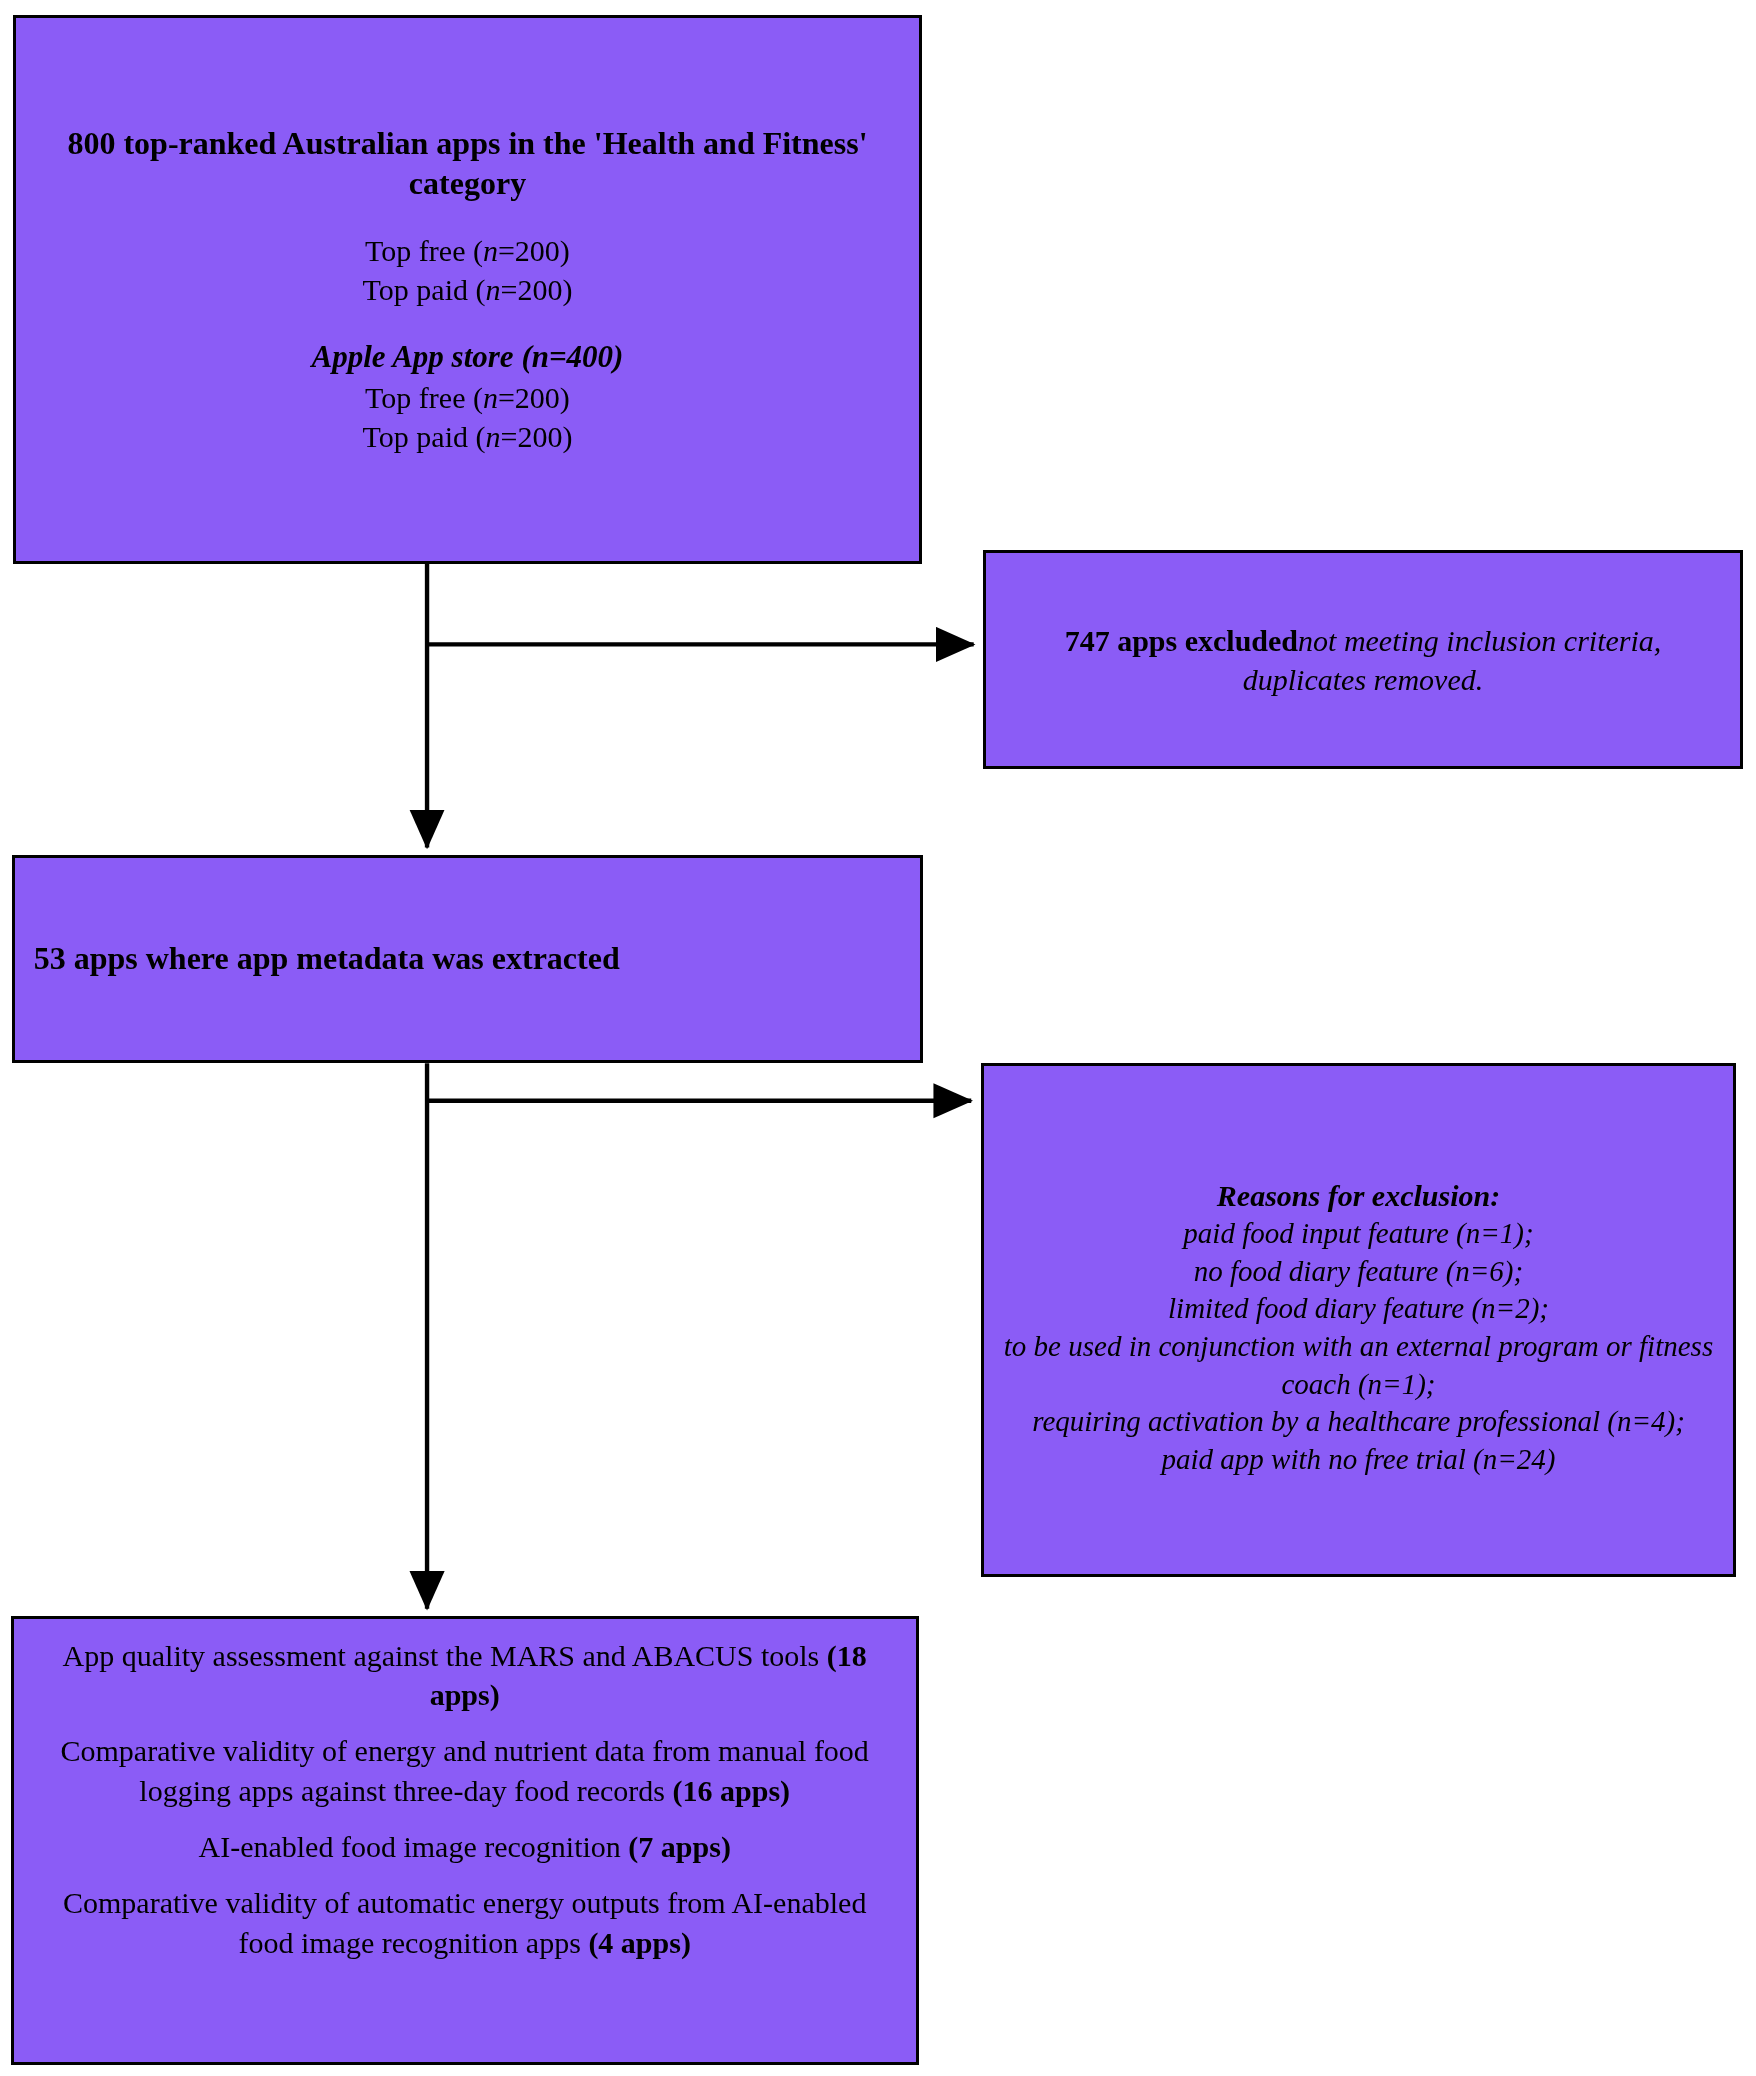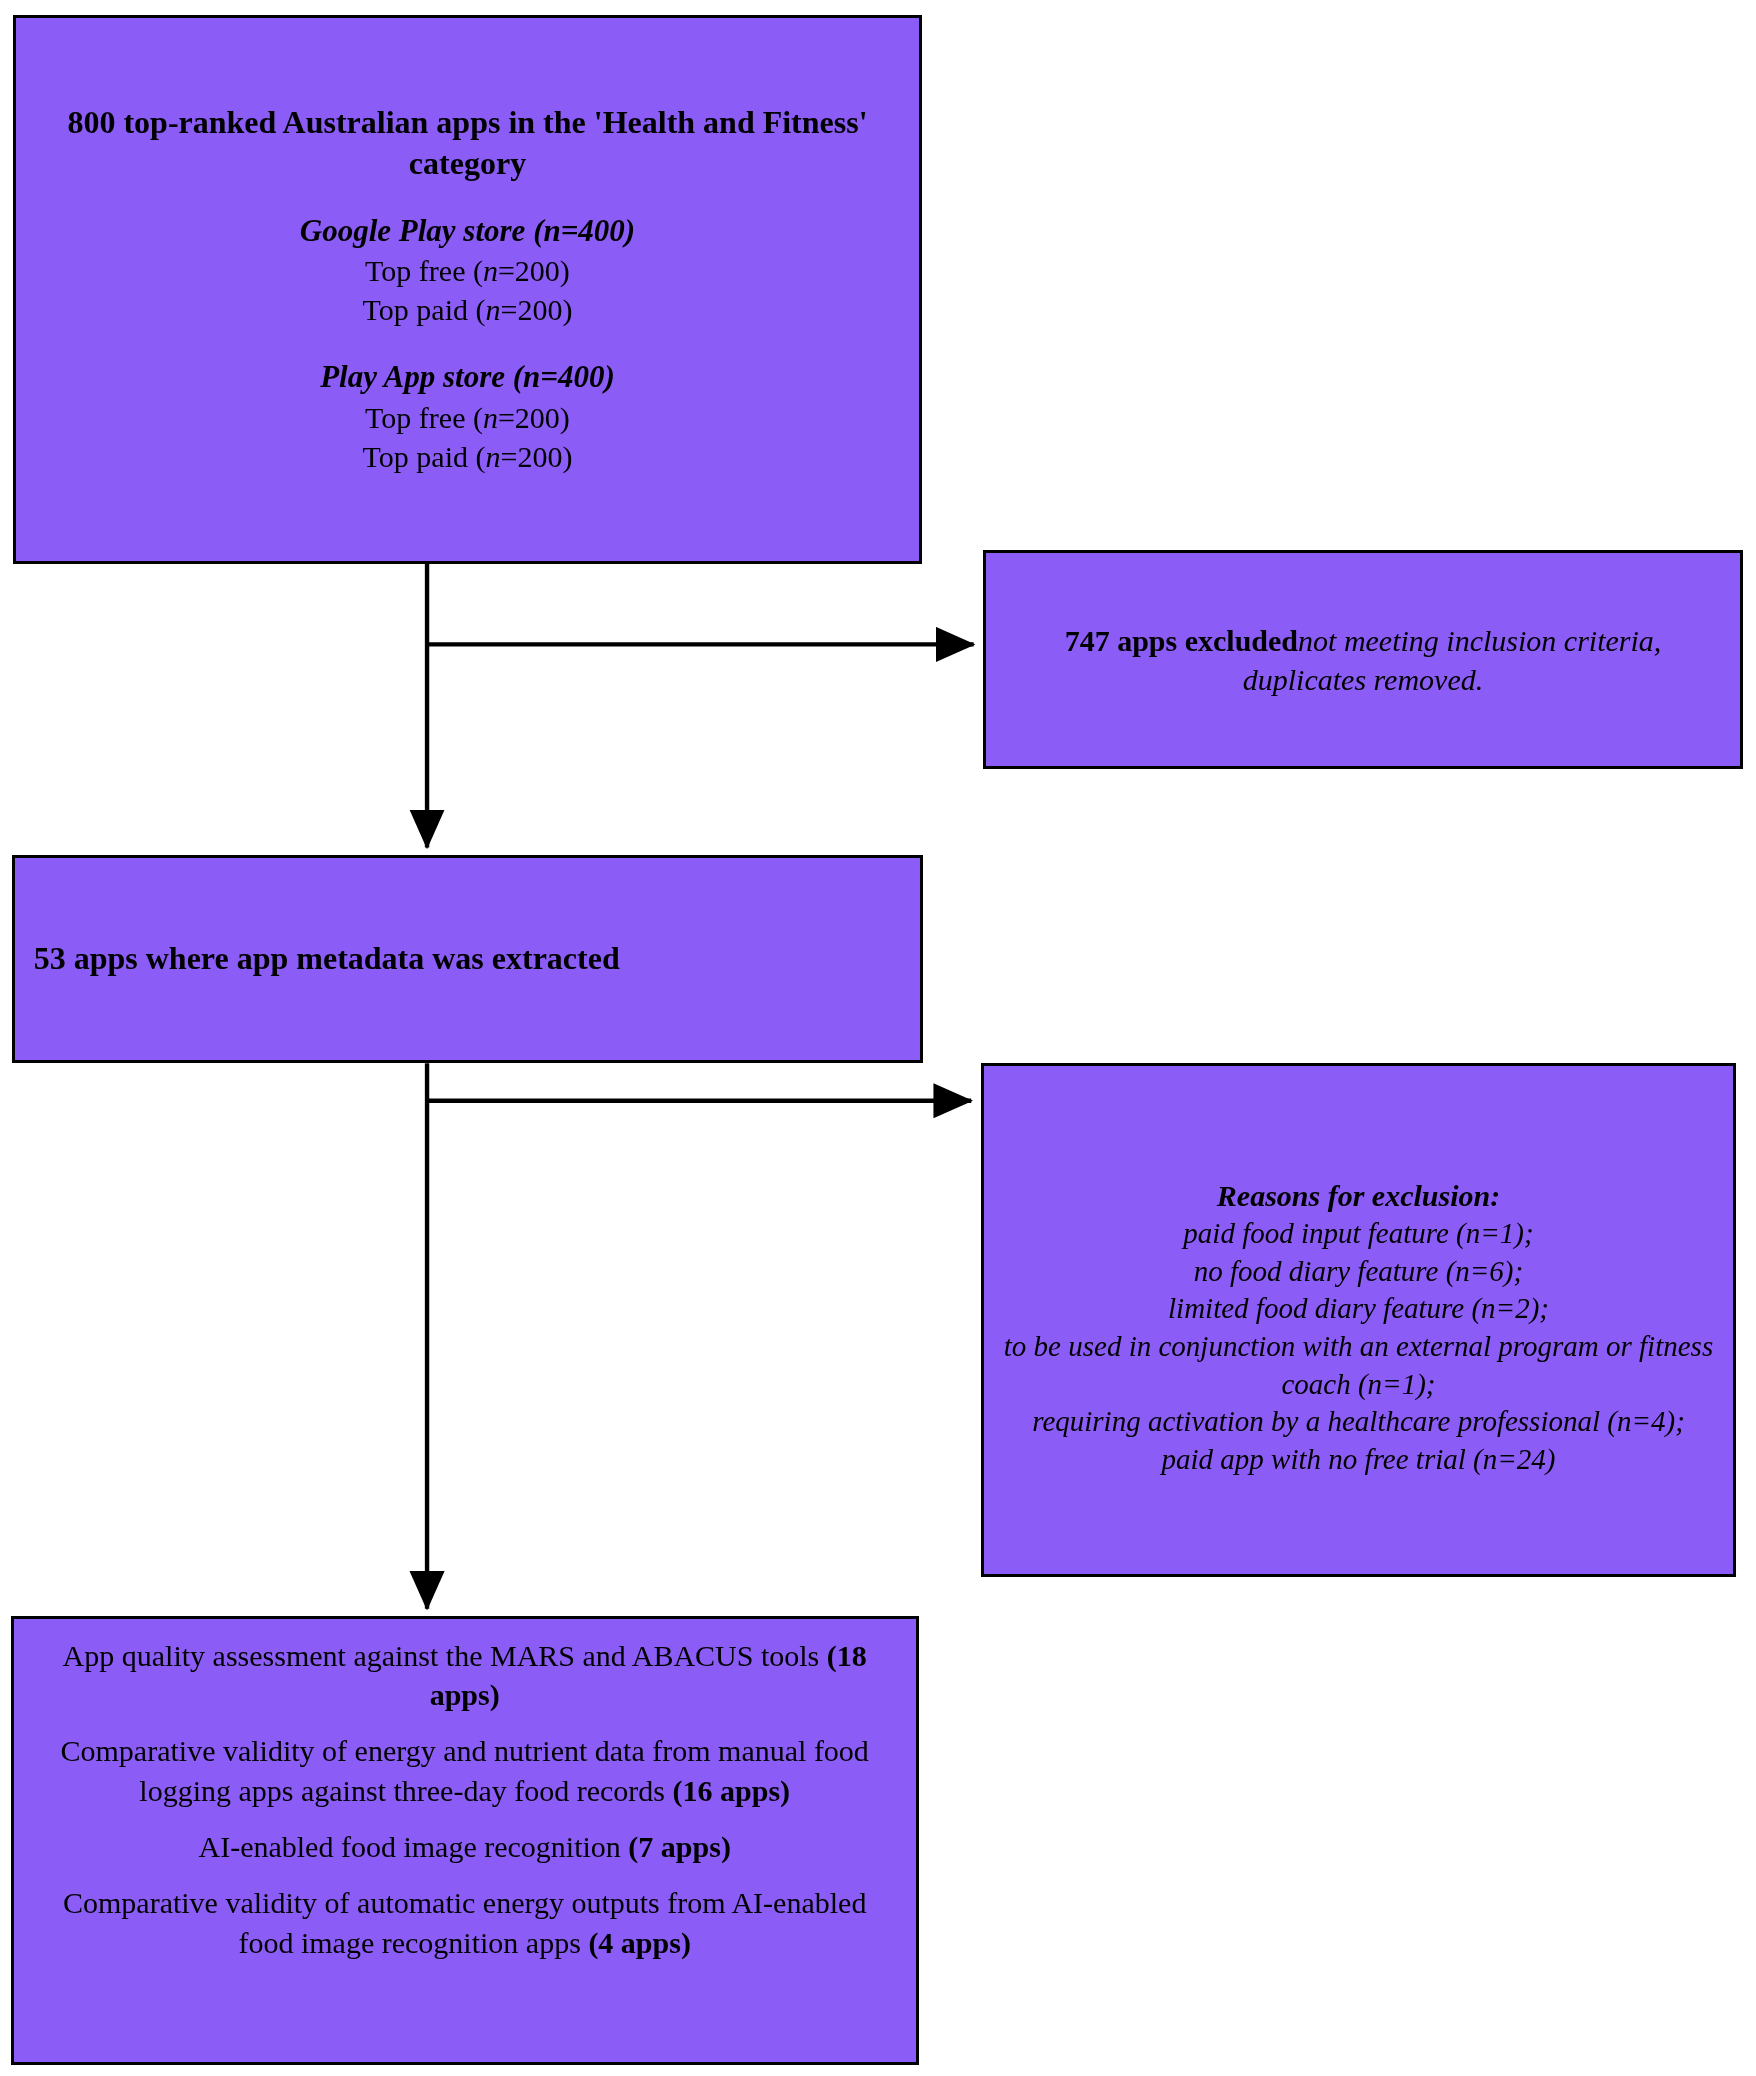--- a/index.html
+++ b/index.html
@@ -72,34 +72,31 @@
     <g stroke="#000" stroke-width="9" fill="none">
       <line x1="875" y1="2255" x2="1990" y2="2255" marker-end="url(#ah)"></line>
     </g>
   </svg>
 
   <div class="box" id="box-initial">
     <div class="line title">800 top-ranked Australian apps in the 'Health and Fitness' category</div>
 
     <div class="spacer"></div>
 
-    <div class="line store">
-      <span class="bi">Google Play store</span><span class="bi">&nbsp;</span><span class="bi">(<span class="n">n</span>=400)</span>
-    </div>
     <div class="line sub">
       <span>Top free</span>&nbsp;(<span class="n">n</span>=200)
     </div>
     <div class="line sub">
       <span>Top paid</span>&nbsp;(<span class="n">n</span>=200)
     </div>
 
     <div class="spacer"></div>
 
     <div class="line store">
-      <span class="bi">Play App store</span><span class="bi">&nbsp;</span><span class="bi">(<span class="n">n</span>=400)</span>
+      <span class="bi">Apple App store</span><span class="bi">&nbsp;</span><span class="bi">(<span class="n">n</span>=400)</span>
     </div>
     <div class="line sub">
       <span>Top free</span>&nbsp;(<span class="n">n</span>=200)
     </div>
     <div class="line sub">
       <span>Top paid</span>&nbsp;(<span class="n">n</span>=200)
     </div>
   </div>
 
   <div class="box" id="box-excluded-1">

